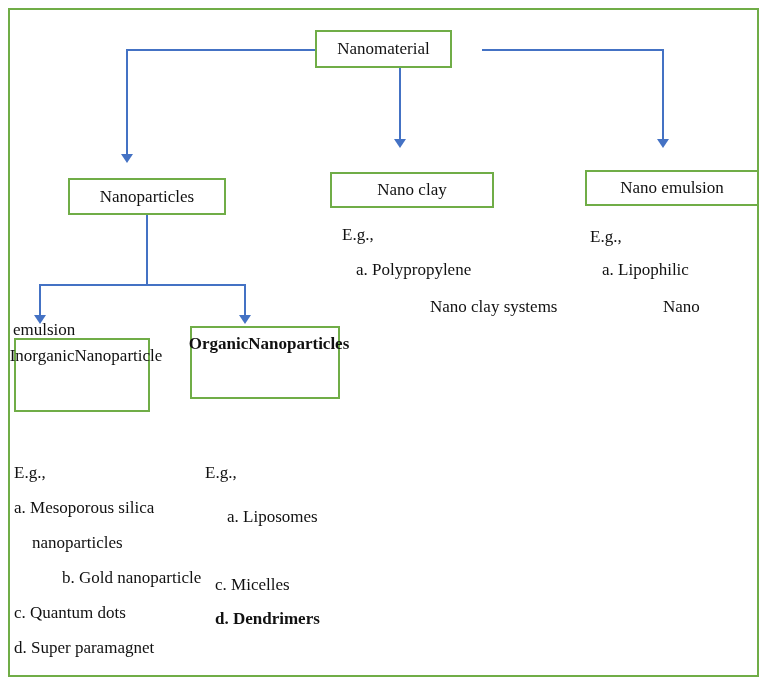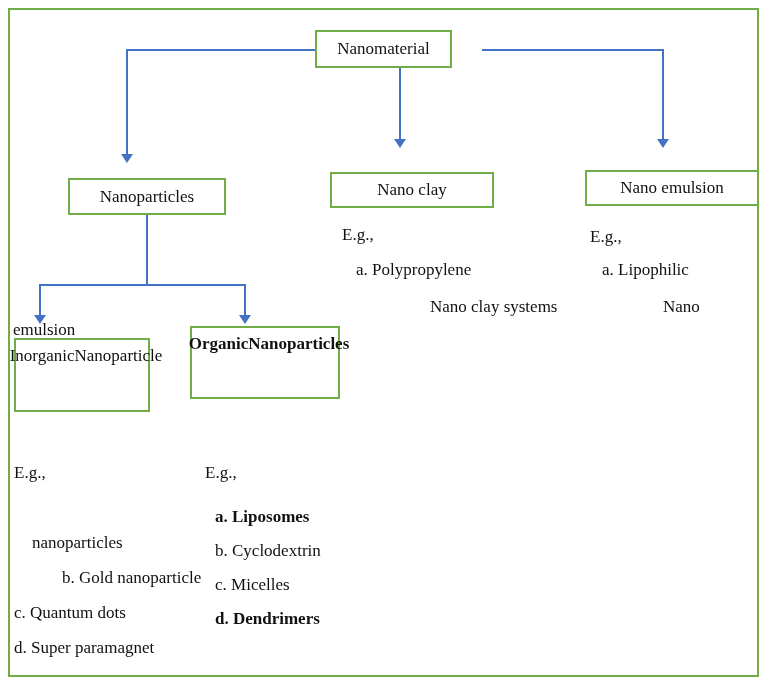--- a/index.html
+++ b/index.html
@@ -95,24 +95,24 @@
   <div class="node-box left-text" style="left:14px;top:338px;width:136px;height:74px;">
     <span>Inorganic</span>
     <span>Nanoparticle</span>
   </div>
   <div class="node-box left-text" style="left:190px;top:326px;width:150px;height:73px;font-weight:bold;">
     <span>Organic</span>
     <span>Nanoparticles</span>
   </div>
 
   <div class="txt" style="left:14px;top:462px;">E.g.,</div>
+  <div class="txt" style="left:14px;top:497px;">a. Mesoporous silica</div>
   <div class="txt" style="left:32px;top:532px;">nanoparticles</div>
   <div class="txt" style="left:14px;top:567px;margin-left:48px;">b. Gold nanoparticle</div>
   <div class="txt" style="left:14px;top:602px;">c. Quantum dots</div>
   <div class="txt" style="left:14px;top:637px;">d. Super paramagnet</div>
 
   <div class="txt" style="left:205px;top:462px;">E.g.,</div>
-  <div class="txt" style="left:215px;top:506px;font-weight:bold;">a. Liposomes</div>
-  <div class="txt" style="left:215px;top:540px;">b. Cyclodextrin</div>
+  <div class="txt" style="left:227px;top:506px;">a. Liposomes</div>
   <div class="txt" style="left:215px;top:574px;">c. Micelles</div>
   <div class="txt" style="left:215px;top:608px;font-weight:bold;">d. Dendrimers</div>
 
 </div>
 
 </body></html>

